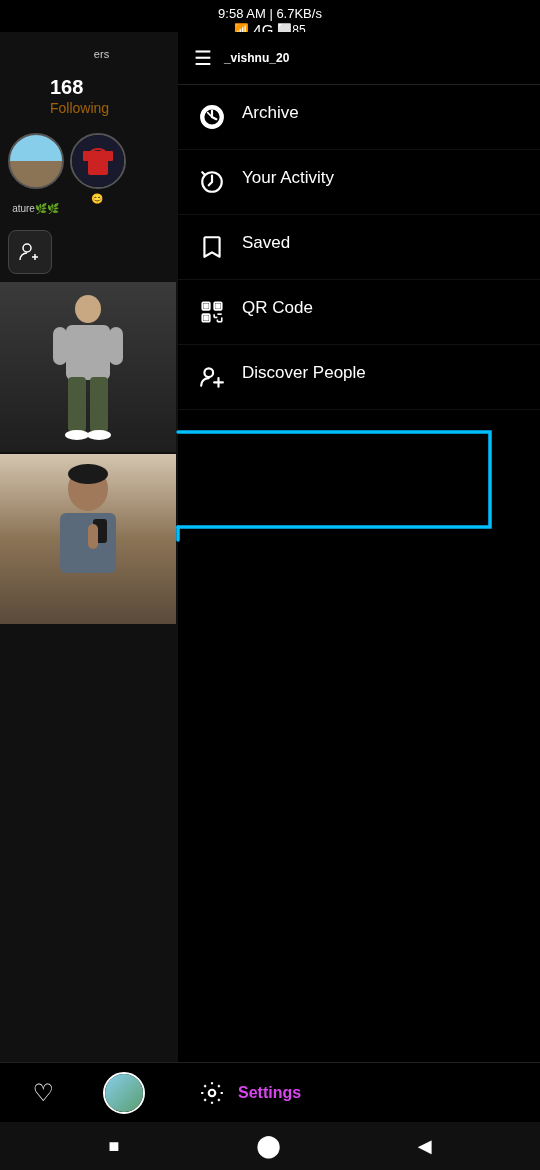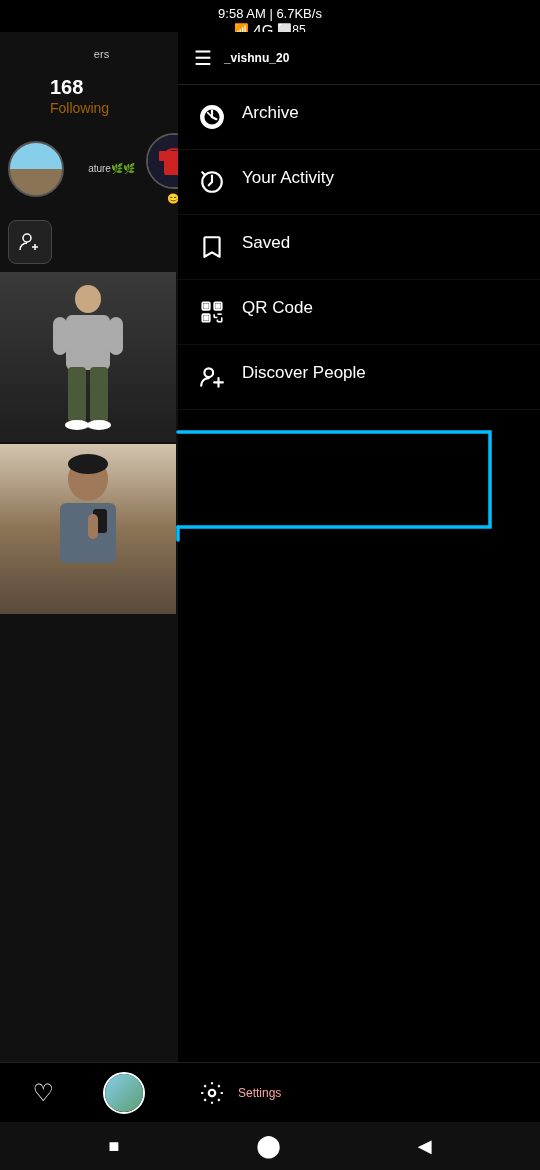--- a/index.html
+++ b/index.html
@@ -225,22 +225,23 @@
       padding-left: 20px;
       gap: 12px;
     }
 
     .nav-icon {
       font-size: 24px;
       cursor: pointer;
     }
 
     .settings-label {
-      font-size: 12px;
-      color: #fca5a5;
+      font-size: 16px;
+      color: #d946ef;
+      font-weight: bold;
     }
 
     
     .android-nav {
       position: absolute;
       bottom: 0;
       left: 0;
       right: 0;
       height: 48px;
       background: #111;
@@ -313,21 +314,21 @@
       <div style="display:flex; flex-direction:column; align-items:flex-end; padding-left:4px;margin-left:38px;">
         <span style="font-size:11px; color:#ccc;">ers</span>
         <div style="margin-top:16px;">
           <span class="stat-number">168</span>
           <span class="stat-label">Following</span>
         </div>
       </div>
     </div>
 
     <div class="stories-row">
-      <div style="display:flex; flex-direction:row; align-items:center; gap:20px;">
+      <div style="display:flex; flex-direction:column; align-items:flex-end; gap:14px;">
         <div class="story-circle story-nature">
           
         </div>
         <span class="story-label-text">ature🌿🌿</span>
       </div>
       <div style="display:flex; flex-direction:column; align-items:center; gap:4px;">
         <div class="story-circle story-tshirt">
           <div style="width:100%;height:100%;background:#1a1a2e;display:flex;align-items:center;justify-content:center;">
             <svg width="30" height="36" viewBox="0 0 30 36" fill="none" xmlns="http://www.w3.org/2000/svg">
               <rect x="5" y="8" width="20" height="24" rx="2" fill="#cc2222"></rect>

